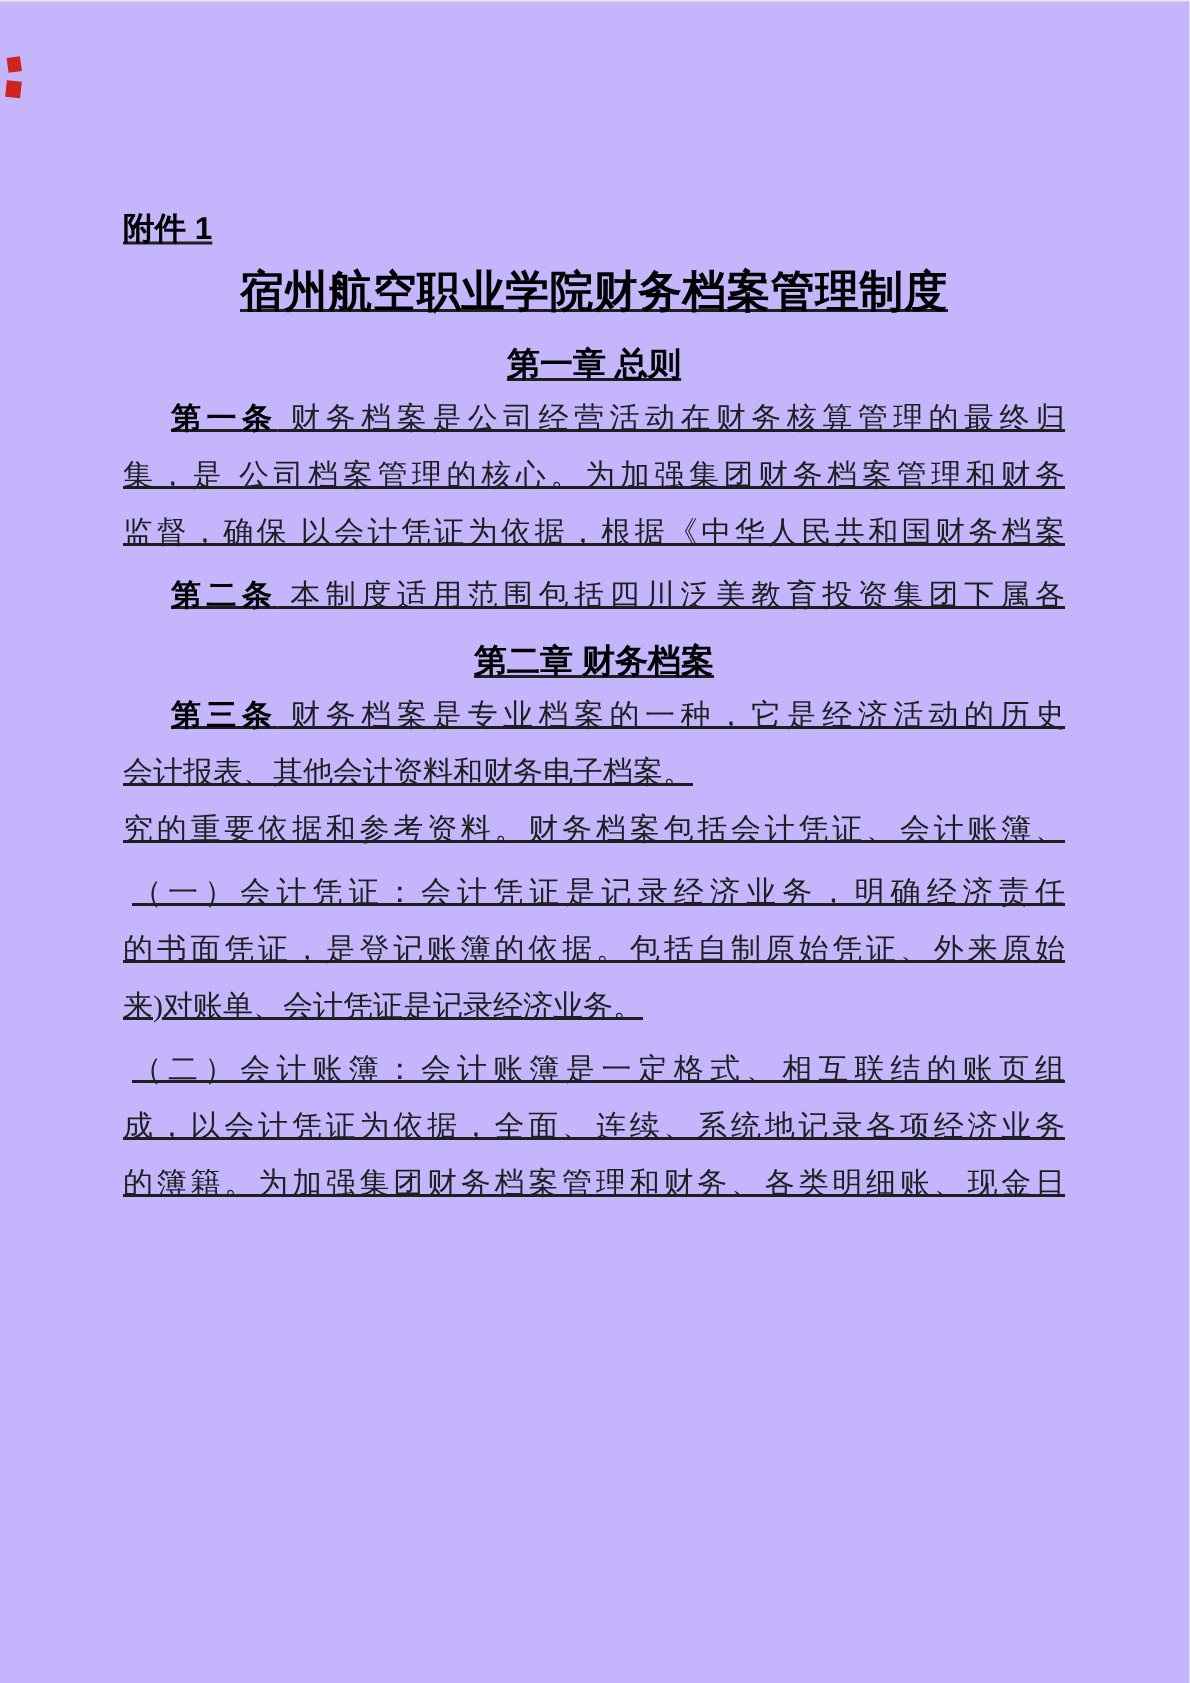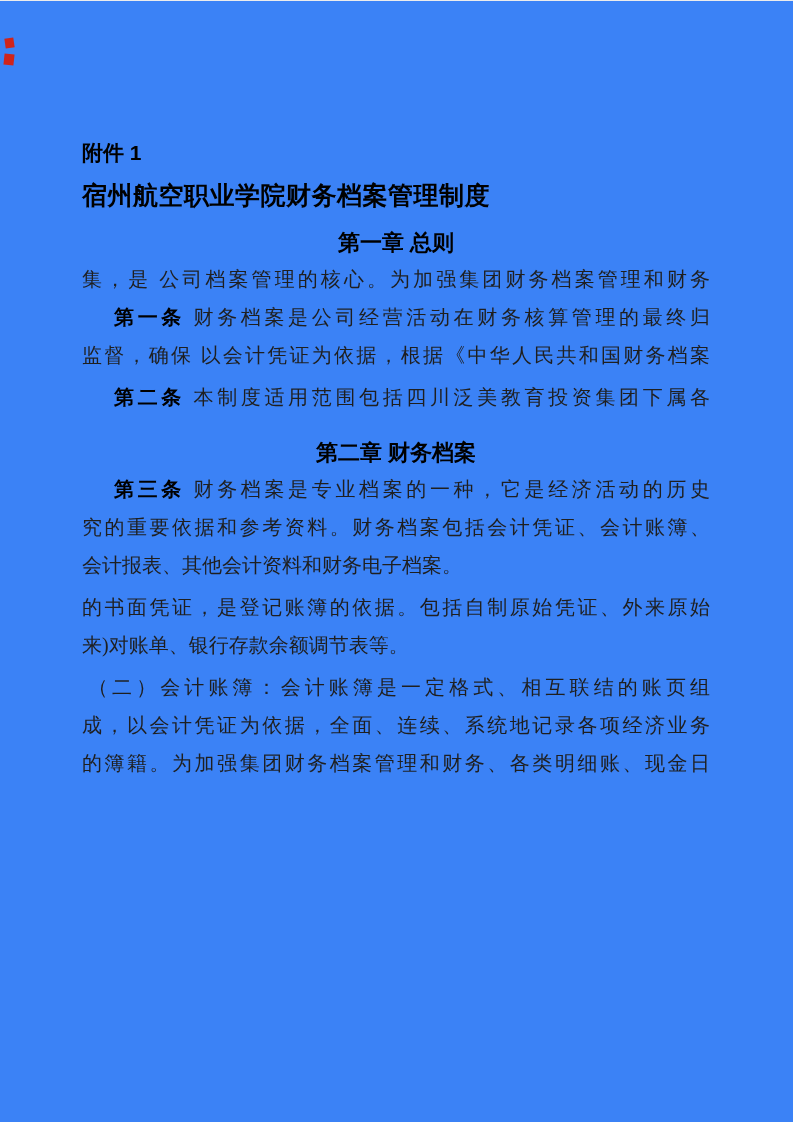--- a/index.html
+++ b/index.html
@@ -26,28 +26,28 @@
     font-family: "Liberation Sans", "DejaVu Sans", sans-serif;
     font-weight: bold;
     font-size: 21px;
     line-height: 24px;
     color: #000000;
   }
   .doc-title {
     margin-top: 16px;
     font-family: "Liberation Sans", "DejaVu Sans", sans-serif;
     font-weight: bold;
-    font-size: 25px;
+    font-size: 29px;
     line-height: 29px;
-    text-align: left;
+    text-align: center;
     color: #000000;
     letter-spacing: 0.5px;
   }
   .chapter {
-    margin-top: 24px;
+    margin-top: 12px;
     font-family: "Liberation Sans", "DejaVu Sans", sans-serif;
     font-weight: bold;
     font-size: 22px;
     line-height: 26px;
     text-align: center;
     color: #000000;
   }
   .chapter.first {
     margin-top: 20px;
   }
@@ -75,45 +75,46 @@
     transform: rotate(-8deg);
   }
   .red-mark.m2 {
     left: 4px; top: 53px; width: 10px; height: 11px;
     transform: rotate(6deg);
   }
 </style>
 </head>
 <body>
 
-<div class="page" style="background: #3b82f6;">
+<div class="page" style="background: #c4b5fd; text-decoration: underline;">
   <div class="red-mark m1" style="background: rgb(207, 36, 28);"></div>
   <div class="red-mark m2" style="background: rgb(207, 36, 28);"></div>
   <div class="content">
     <div class="attachment">附件 1</div>
     <div class="doc-title">宿州航空职业学院财务档案管理制度</div>
     <div>
         <div class="chapter first">第一章 总则</div>
         <div class="para">
+          <div class="line justify" style="padding-left: 32px;"><span class="lead">第一条</span> 财务档案是公司经营活动在财务核算管理的最终归</div>
           <div class="line justify">集，是 公司档案管理的核心。为加强集团财务档案管理和财务</div>
-          <div class="line justify" style="padding-left: 32px;"><span class="lead">第一条</span> 财务档案是公司经营活动在财务核算管理的最终归</div>
           <div class="line justify">监督，确保 以会计凭证为依据，根据《中华人民共和国财务档案</div>
         </div>
         <div class="para">
           <div class="line justify" style="padding-left: 32px;"><span class="lead">第二条</span> 本制度适用范围包括四川泛美教育投资集团下属各</div>
         </div>
         <div class="chapter">第二章 财务档案</div>
         <div class="para">
           <div class="line justify" style="padding-left: 32px;"><span class="lead">第三条</span> 财务档案是专业档案的一种，它是经济活动的历史</div>
+          <div class="line">会计报表、其他会计资料和财务电子档案。</div>
           <div class="line justify">究的重要依据和参考资料。财务档案包括会计凭证、会计账簿、</div>
-          <div class="line">会计报表、其他会计资料和财务电子档案。</div>
         </div>
         <div class="para">
+          <div class="line justify" style="padding-left: 6px;">（一）会计凭证：会计凭证是记录经济业务，明确经济责任</div>
           <div class="line justify">的书面凭证，是登记账簿的依据。包括自制原始凭证、外来原始</div>
-          <div class="line">来)对账单、银行存款余额调节表等。</div>
+          <div class="line">来)对账单、会计凭证是记录经济业务。</div>
         </div>
         <div class="para">
           <div class="line justify" style="padding-left: 6px;">（二）会计账簿：会计账簿是一定格式、相互联结的账页组</div>
           <div class="line justify">成，以会计凭证为依据，全面、连续、系统地记录各项经济业务</div>
           <div class="line justify">的簿籍。为加强集团财务档案管理和财务、各类明细账、现金日</div>
         </div>
       </div>
   </div>
 </div>
 

